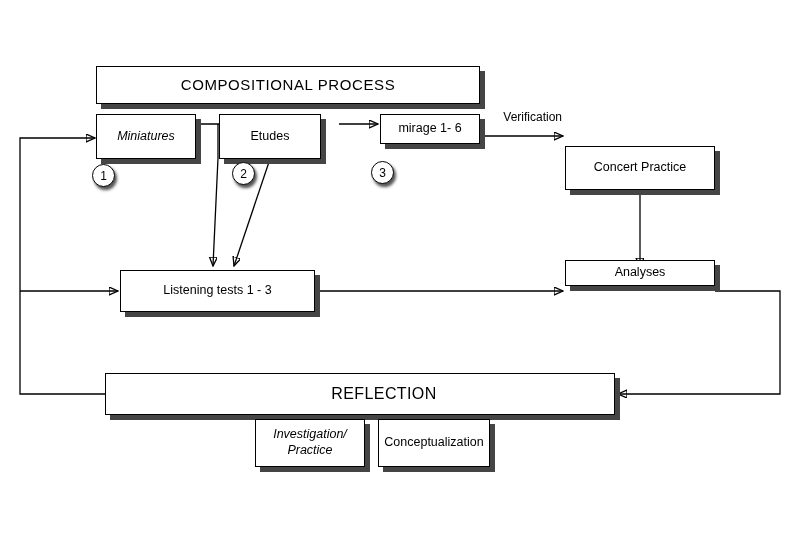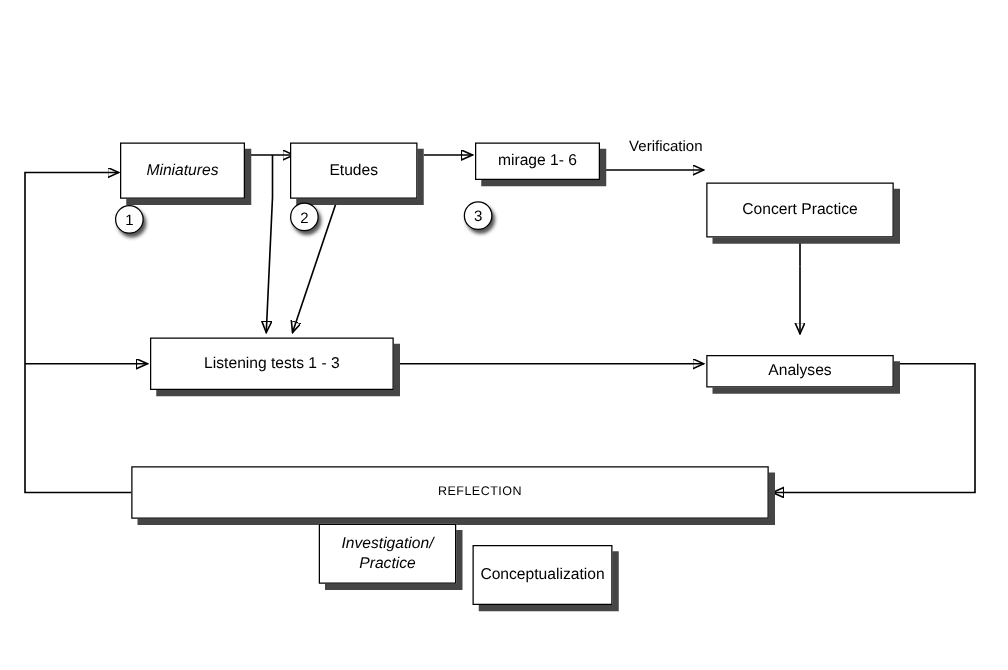--- a/index.html
+++ b/index.html
@@ -10,21 +10,21 @@
     background:#ffffff; overflow:hidden;
   }
   .connectors { position:absolute; left:0; top:0; z-index:1; }
   .box {
     position:absolute; background:#ffffff; border:1.5px solid #000;
     box-shadow:5px 5px 0 #454545;
     display:flex; flex-direction:column; align-items:center; justify-content:center;
     text-align:center; font-size:12.5px; line-height:1.25; z-index:2;
   }
   .title-box { font-size:15px; letter-spacing:0.6px; }
-  .reflection-box { font-size:10px; letter-spacing:0.4px;padding-left:48px; }
+  .reflection-box { font-size:16px; letter-spacing:0.4px;padding-left:48px; }
   .circle {
     position:absolute; width:23px; height:23px; background:#ffffff;
     border:1.5px solid #000; border-radius:50%;
     box-shadow:2px 3px 3px rgba(55,55,55,0.85);
     display:flex; align-items:center; justify-content:center;
     font-size:12px; z-index:3;
   }
   .edge-label {
     position:absolute; font-size:12px; z-index:2; text-align:right;
   }
@@ -54,55 +54,58 @@
     <path d="M 480 136 L 563 136" marker-end="url(#arrow)"></path>
 
     <path d="M 640 213 L 640 161" marker-end="url(#arrow)"></path>
     <path d="M 640 213 L 640 267" marker-end="url(#arrow)"></path>
 
     <path d="M 315 291 L 563 291" marker-end="url(#arrow)"></path>
 
     <path d="M 715 291 L 780 291 L 780 394 L 618 394" marker-end="url(#arrow)"></path>
   </svg>
 
+  <div class="box title-box" style="left:96px; top:66px; width:384px; height:38px;">
+    <span>COMPOSITIONAL PROCESS</span>
+  </div>
 
   <div class="box" style="left:96px; top:114px; width:100px; height:45px;font-style:italic;">
     <span>Miniatures</span>
   </div>
 
-  <div class="box" style="left:232px; top:114px; width:102px; height:45px;">
+  <div class="box" style="left:219px; top:114px; width:102px; height:45px;">
     <span>Etudes</span>
   </div>
 
   <div class="box" style="left:380px; top:114px; width:100px; height:30px;justify-content:center;">
     <span>mirage 1- 6</span>
   </div>
 
   <div class="box" style="left:565px; top:114px; width:150px; height:44px;margin-top:32px;">
     <span>Concert Practice</span>
   </div>
 
   <div class="box" style="left:120px; top:270px; width:195px; height:42px;">
     <span>Listening tests 1 - 3</span>
   </div>
 
-  <div class="box" style="left:565px; top:284px; width:150px; height:26px;">
+  <div class="box" style="left:565px; top:260px; width:150px; height:26px;">
     <span>Analyses</span>
   </div>
 
   <div class="box reflection-box" style="left:105px; top:373px; width:510px; height:42px;">
     <span>REFLECTION</span>
   </div>
 
   <div class="box" style="left:255px; top:419px; width:110px; height:48px;font-style:italic;">
     <span>Investigation/</span>
     <span>Practice</span>
   </div>
 
-  <div class="box" style="left:378px; top:419px; width:112px; height:48px;margin-top:17px;">
+  <div class="box" style="left:378px; top:419px; width:112px; height:48px;">
     <span>Conceptualization</span>
   </div>
 
   <div class="circle" style="left:92px; top:164px;">
     <span>1</span>
   </div>
 
   <div class="circle" style="left:232px; top:162px;">
     <span>2</span>
   </div>

